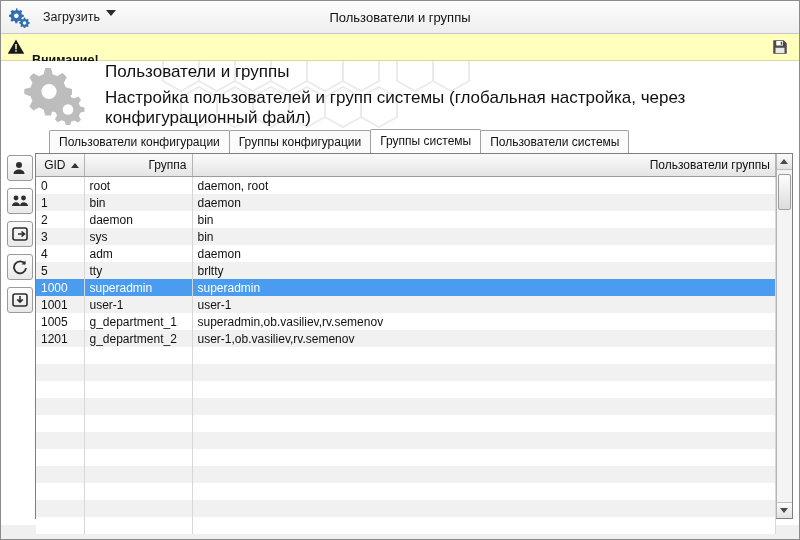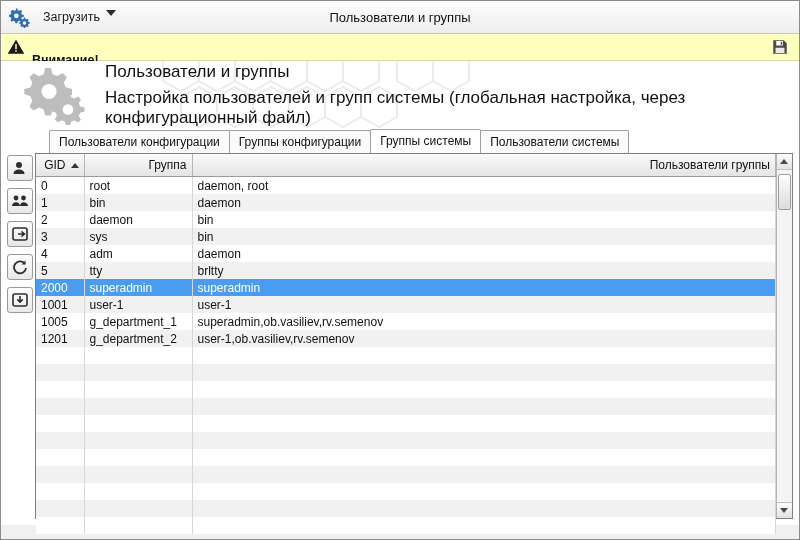--- a/index.html
+++ b/index.html
@@ -484,21 +484,21 @@
                   <td>4</td>
                   <td>adm</td>
                   <td>daemon</td>
                 </tr>
                 <tr class="odd">
                   <td>5</td>
                   <td>tty</td>
                   <td>brltty</td>
                 </tr>
                 <tr class="sel">
-                  <td>2000</td>
+                  <td>1000</td>
                   <td>superadmin</td>
                   <td>superadmin</td>
                 </tr>
                 <tr class="odd">
                   <td>1001</td>
                   <td>user-1</td>
                   <td>user-1</td>
                 </tr>
                 <tr class="even">
                   <td>1005</td>

